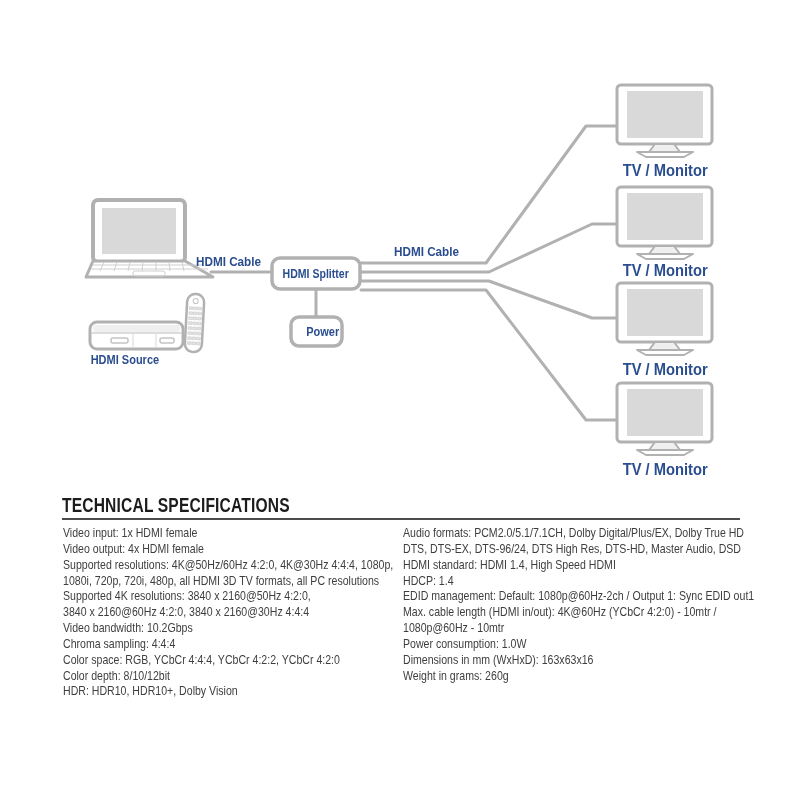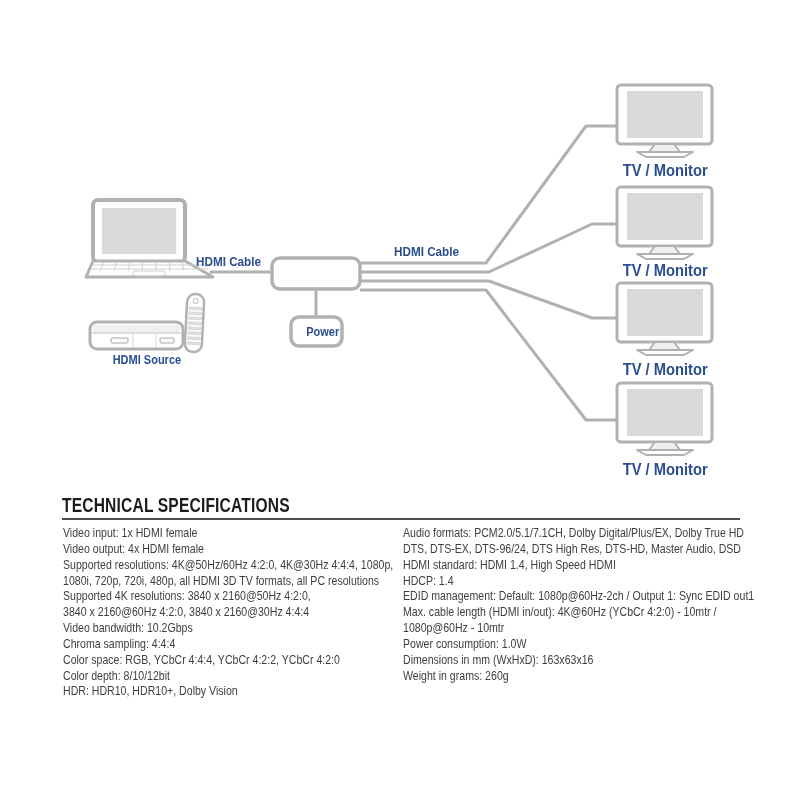--- a/index.html
+++ b/index.html
@@ -123,24 +123,27 @@
     <g>
       <rect x="617" y="383" width="95" height="59" rx="4" fill="#ffffff" stroke="#b1b1b1" stroke-width="3"></rect>
       <rect x="627" y="389" width="76" height="47" fill="#d9d9d9"></rect>
       <polygon points="655,442 674,442 680,450 649,450" fill="#efefef" stroke="#b1b1b1" stroke-width="2" stroke-linejoin="round"></polygon>
       <polygon points="637,450 693,450 684,455 646,455" fill="#ffffff" stroke="#b1b1b1" stroke-width="2" stroke-linejoin="round"></polygon>
     </g>
   </svg>
 
   <div class="lbl cond" style="left:196px;top:254px;font-size:13px;">HDMI Cable</div>
   <div class="lbl cond" style="left:394px;top:244px;font-size:13px;">HDMI Cable</div>
+  <div class="lbl boxlbl" style="left:272px;top:258px;width:88px;height:31px;font-size:12px;">
+      <span>HDMI Splitter</span>
+    </div>
   <div class="lbl boxlbl" style="left:291px;top:317px;width:63px;height:29px;font-size:12.5px;">
       <span>Power</span>
     </div>
-  <div class="lbl src" style="left:100px;top:353px;"><span>HDMI Source</span></div>
+  <div class="lbl src" style="left:78px;top:353px;"><span>HDMI Source</span></div>
   <div class="lbl tvlbl" style="left:617px;top:162px;"><span>TV / Monitor</span></div>
   <div class="lbl tvlbl" style="left:617px;top:262px;"><span>TV / Monitor</span></div>
   <div class="lbl tvlbl" style="left:617px;top:361px;"><span>TV / Monitor</span></div>
   <div class="lbl tvlbl" style="left:617px;top:461px;"><span>TV / Monitor</span></div>
 
   <div class="spec-title">TECHNICAL SPECIFICATIONS</div>
   <div class="spec-rule"></div>
 
   <div class="spec-col left">
     <div>Video input: 1x HDMI female</div>

